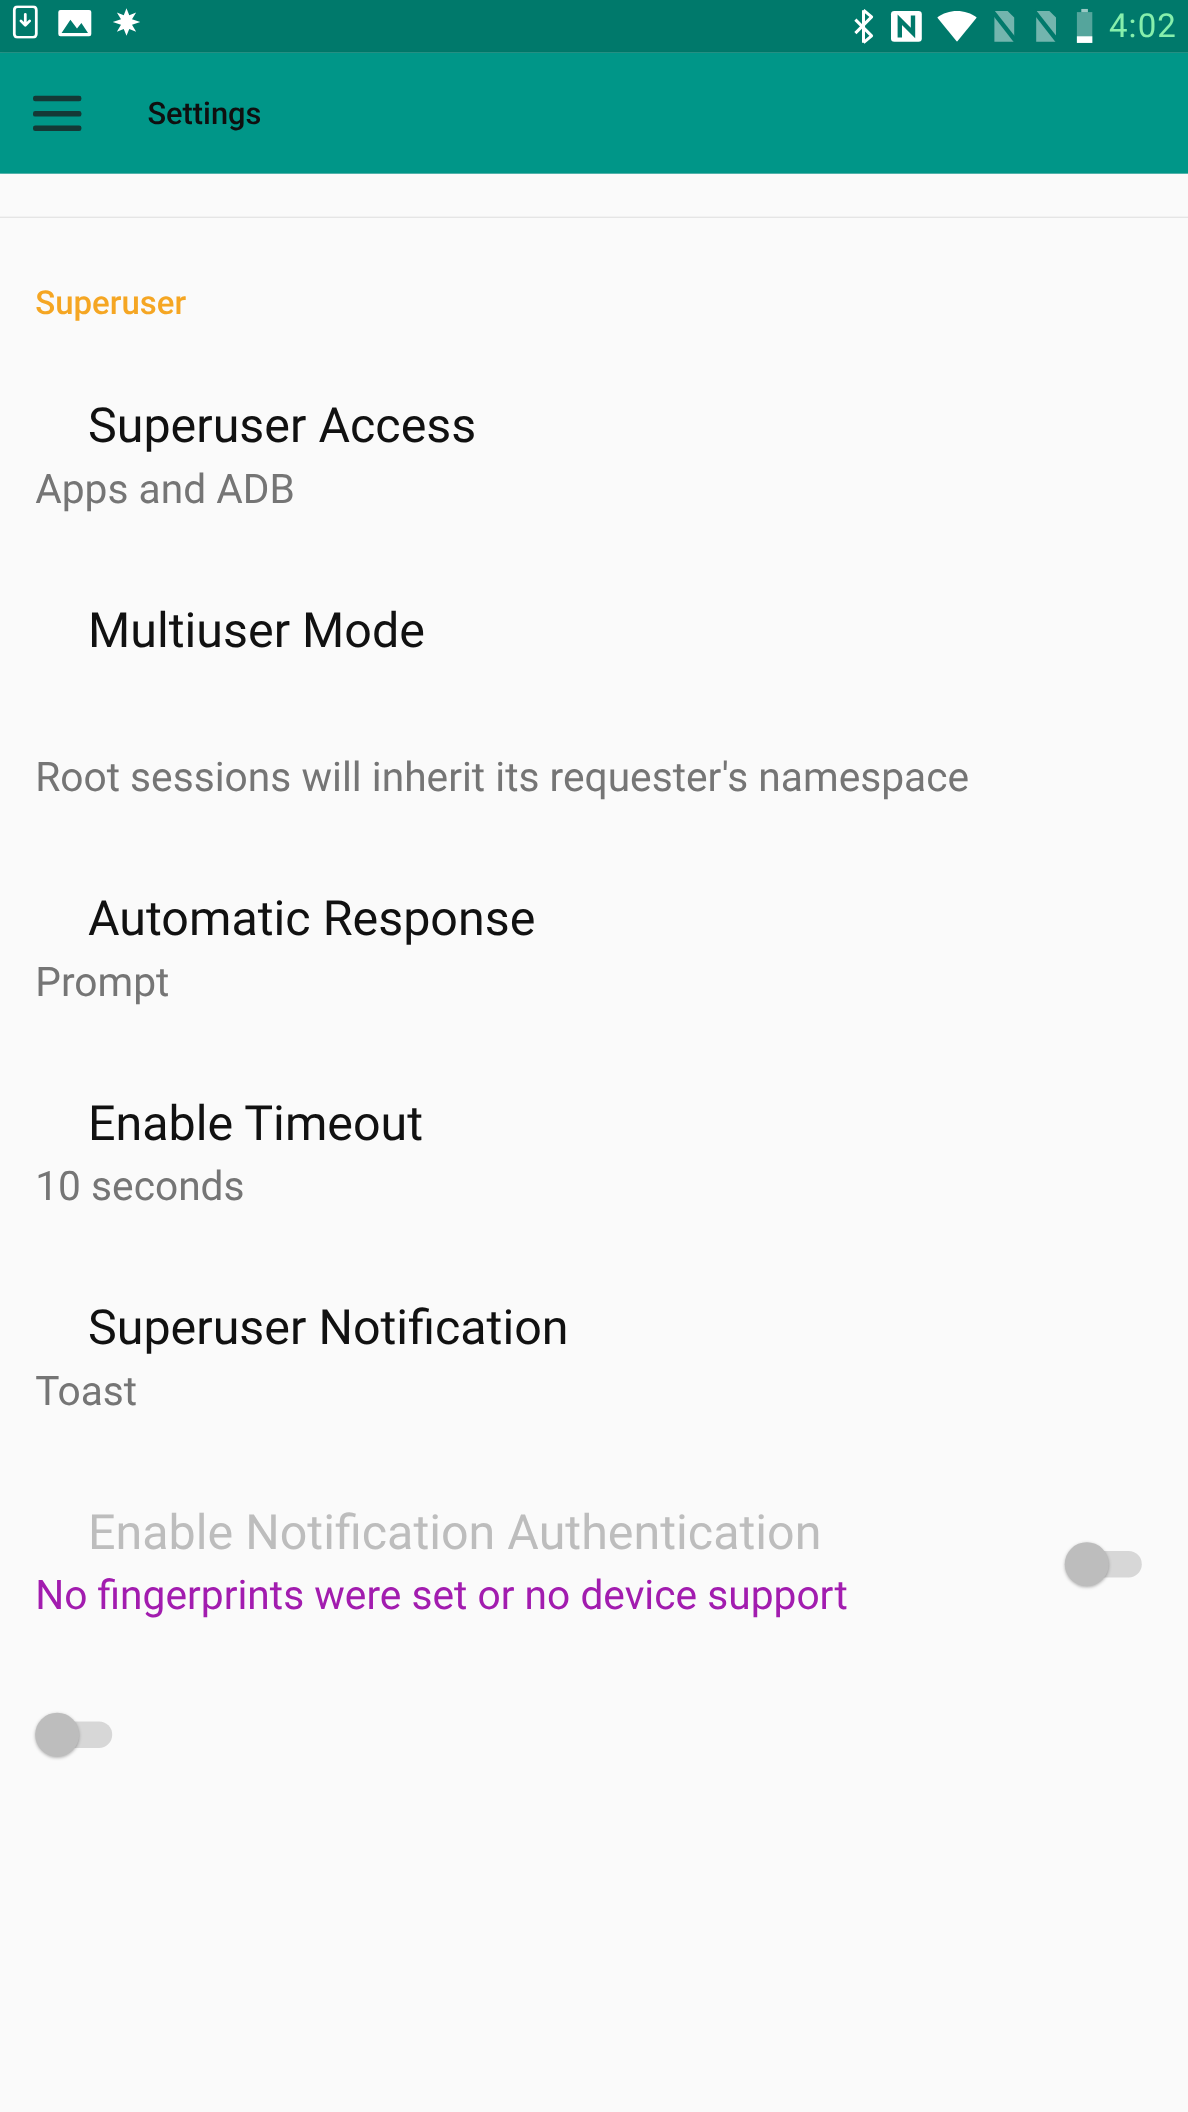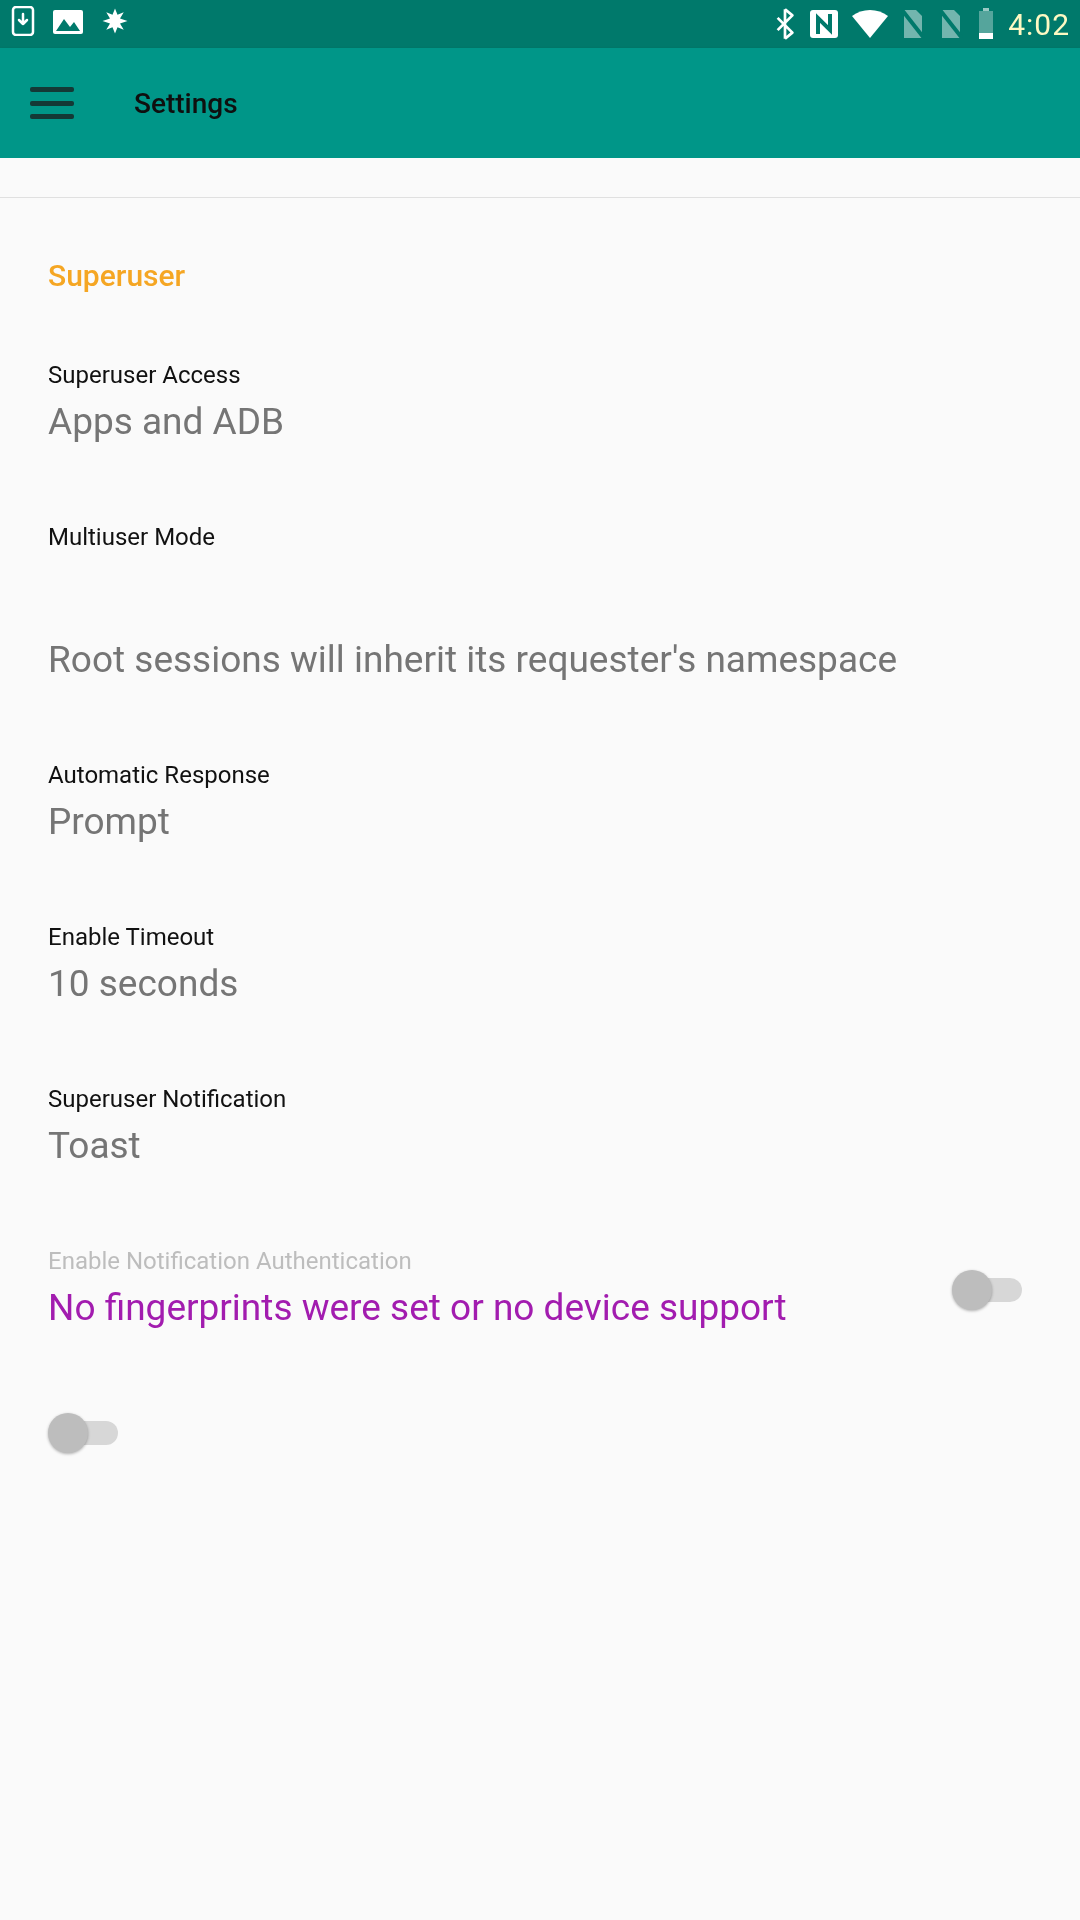--- a/index.html
+++ b/index.html
@@ -15,55 +15,55 @@
     background: #00796b;
     display: flex;
     align-items: center;
     padding: 0 10px;
     color: #ffffffcc;
     font-size: 30px;
   }
   .status-left { display: flex; gap: 16px; align-items: center; }
   .status-right { margin-left: auto; display: flex; gap: 12px; align-items: center; }
   .status-right svg { display:block; }
-  .status-time { font-weight: 400; letter-spacing: 1px; color:#fef9c3; }
+  .status-time { font-weight: 400; letter-spacing: 1px; color:#86efac; }
 
   .app-bar {
     height: 110px;
     background: #009688;
     display: flex;
     align-items: center;
     padding-left: 30px;
     box-shadow: 0 2px 4px rgba(0,0,0,.2);
   }
   .hamburger {
     width: 44px; height: 32px;
     display: flex; flex-direction: column; justify-content: space-between;
     margin-right: 60px;
     opacity: .75;
   }
   .hamburger span { display:block; height:5px; background:#1b1b1b; border-radius:2px; }
   .app-title { font-size: 28px; font-weight: 500; color:#0f0f0f; }
 
   .thin-divider { height: 40px; background:#fafafa; border-bottom:1px solid #e0e0e0; }
 
-  .content { padding: 0 48px; }
+  .content { padding: 0 32px; }
 
   .section-header {
     color: #f5a623;
     font-size: 30px;
     font-weight: 500;
     padding: 60px 0 30px 0;
   }
 
   .pref {
     padding: 38px 0;
   }
   .pref.with-switch { display:flex; align-items:center; justify-content:space-between; gap:24px; }
-  .pref-title { font-size: 24px; color:#111; margin-bottom:8px; }
+  .pref-title { font-size: 44px; color:#111; margin-bottom:8px;margin-left:48px; }
   .pref-sub { font-size: 37px; color:#757575; line-height:1.35; }
   .pref.disabled .pref-title { color:#bdbdbd; }
   .pref.disabled .pref-sub { color:#a21caf; }
 
   .switch {
     position: relative;
     width: 80px; height: 48px;
     flex: 0 0 auto;
   }
   .switch-track {

